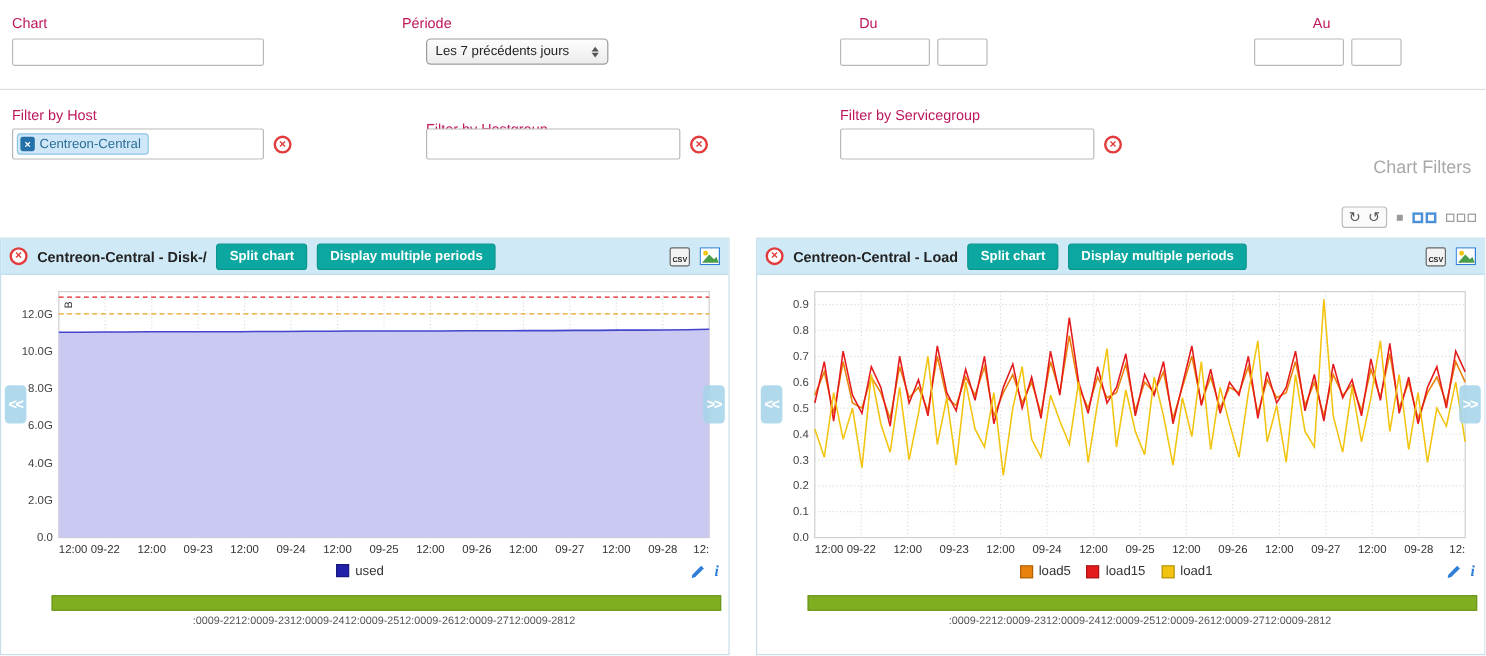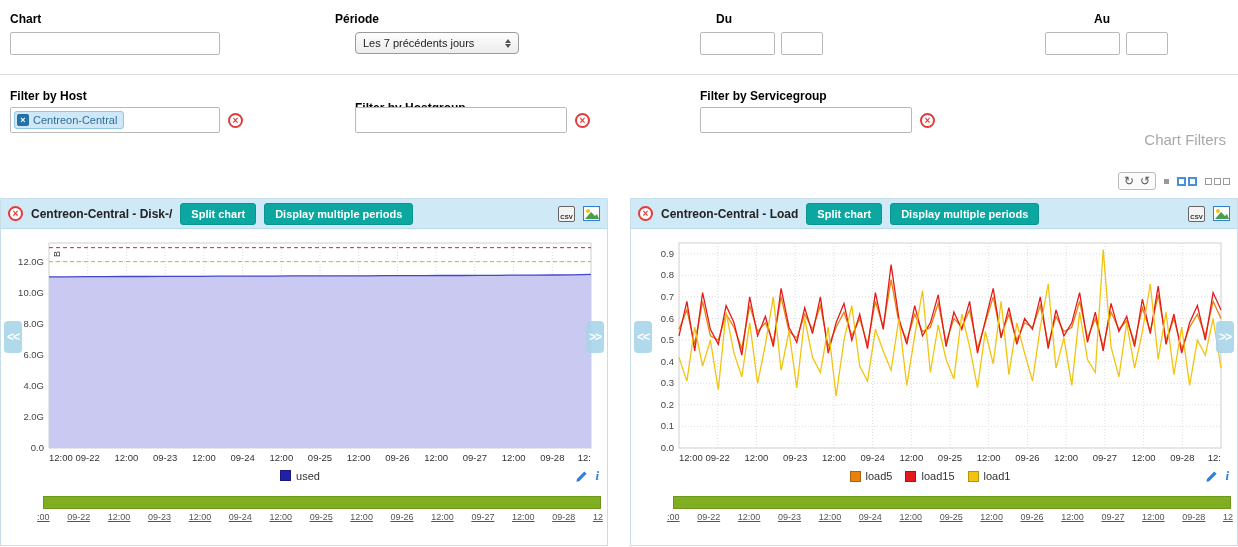--- a/index.html
+++ b/index.html
@@ -1,19 +1,19 @@
 <!DOCTYPE html>
 <html><head>
 <meta charset="utf-8">
 <style>
   * { margin:0; padding:0; box-sizing:border-box; }
   body { background:#fff; font-family:"Liberation Sans", sans-serif; }
   .page { position:relative; width:1238px; height:547px; background:#fff; overflow:hidden; }
 
-  .flabel { position:absolute; font-size:12px; font-weight:bold; color:#000000; }
+  .flabel { position:absolute; font-size:12px; font-weight:normal; color:#be185d; }
   .tinput { position:absolute; height:23px; border:1px solid #b9b9b9; border-radius:2px; background:#fff; font-size:11px; padding:0 4px; color:#333; }
   .divider { position:absolute; left:0; right:0; top:74px; border-top:1px solid #ddd; }
 
   .sel { position:absolute; height:22px; border:1px solid #9a9a9a; border-radius:4px; background:linear-gradient(#fdfdfd,#ececec); display:flex; align-items:center; font-size:11px; color:#222; padding-left:7px; cursor:default; }
   .sel-text { flex:1; }
   .sel-arrows { width:15px; display:flex; flex-direction:column; align-items:center; justify-content:center; gap:1px; margin-right:3px; }
   .sel-arrows i { display:block; width:0; height:0; border-left:3px solid transparent; border-right:3px solid transparent; }
   .sel-arrows i.up { border-bottom:4px solid #555; }
   .sel-arrows i.dn { border-top:4px solid #555; }
 
@@ -46,34 +46,34 @@
   .scroll-left { left:1px; }
   .scroll-right { right:1px; }
 
   .legend-row { position:relative; height:22px; display:flex; align-items:center; justify-content:center; gap:5px; }
   .lg-sq { width:11px; height:11px; display:inline-block; border:1px solid rgba(0,0,0,.25); }
   .lg-lb { font-size:11px; color:#333; margin-right:8px; cursor:pointer; }
   .legend-icons { position:absolute; right:8px; top:3px; display:flex; align-items:center; gap:7px; }
   .info-ic { color:#2f7ed8; font-family:"Liberation Serif", serif; font-style:italic; font-weight:bold; font-size:13px; cursor:pointer; }
 
   .mini-bar { height:13px; background:#7fae20; border:1px solid #6d961c; margin:9px 6px 0 42px; cursor:pointer; }
-  .mini-axis { display:flex; justify-content:space-between; margin:3px 4px 0 36px; font-size:9px; color:#555;text-decoration:underline; }
+  .mini-axis { display:flex; justify-content:center; margin:3px 4px 0 36px; font-size:9px; color:#555; }
 
   svg text { font-family:"Liberation Sans", sans-serif; }
 </style>
 </head>
 <body>
 
 <div class="page">
 
   <div class="flabel" style="left:10px; top:12px;">Chart</div>
   <input class="tinput" style="left: 10px; top: 32px; width: 210px;" value="">
 
   <div class="flabel" style="left:335px; top:12px;">Période</div>
-  <div class="sel" style="left:355px; top:32px; width:164px;">
+  <div class="sel" style="left:355px; top:32px; width:152px;">
     <span class="sel-text">Les 7 précédents jours</span>
     <span class="sel-arrows">
         <i class="up"></i>
         <i class="dn"></i>
       </span>
   </div>
 
   <div class="flabel" style="left:700px; top:12px;margin-left:16px;">Du</div>
   <input class="tinput" style="left: 700px; top: 32px; width: 75px;" value="">
   <input class="tinput" style="left: 781px; top: 32px; width: 42px;" value="">

